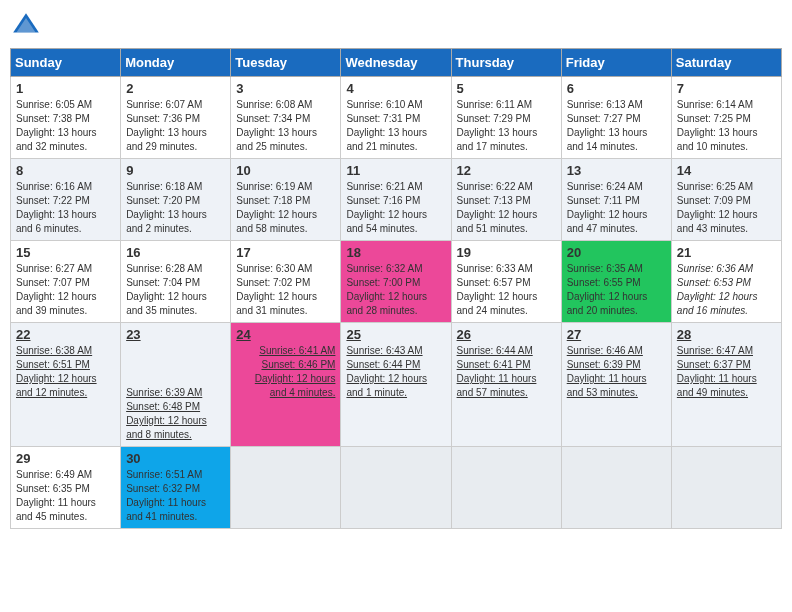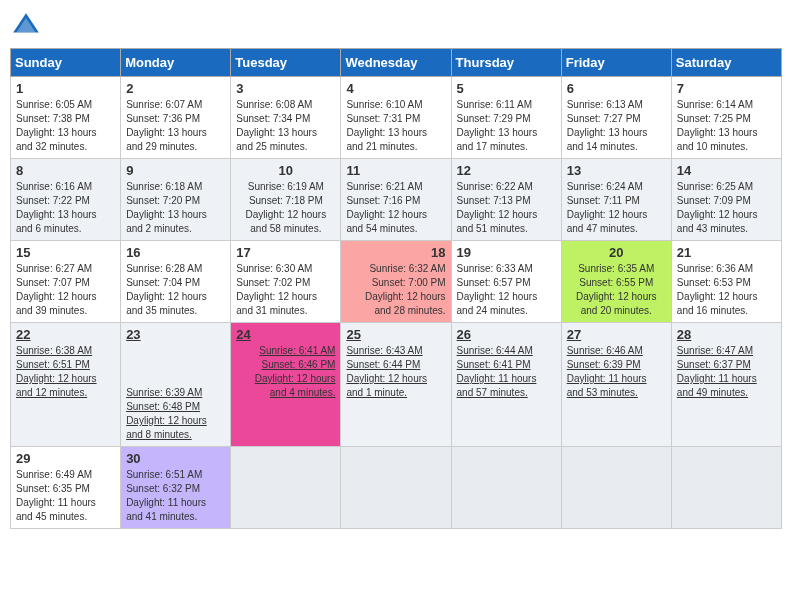--- a/index.html
+++ b/index.html
@@ -184,21 +184,21 @@
 Daylight: 13 hours
 and 6 minutes.</div>
         </td>
         <td style="background: rgb(238, 242, 247);">
           <span class="day-number">9</span>
           <div class="day-info" style="white-space: pre-line;">Sunrise: 6:18 AM
 Sunset: 7:20 PM
 Daylight: 13 hours
 and 2 minutes.</div>
         </td>
-        <td style="background: rgb(238, 242, 247); text-align: center;">
+        <td style="background: rgb(238, 242, 247);">
           <span class="day-number">10</span>
           <div class="day-info" style="white-space: pre-line;">Sunrise: 6:19 AM
 Sunset: 7:18 PM
 Daylight: 12 hours
 and 58 minutes.</div>
         </td>
         <td style="background: rgb(238, 242, 247);">
           <span class="day-number">11</span>
           <div class="day-info" style="white-space: pre-line;">Sunrise: 6:21 AM
 Sunset: 7:16 PM
@@ -242,44 +242,44 @@
 Daylight: 12 hours
 and 35 minutes.</div>
         </td>
         <td style="background: rgb(255, 255, 255);">
           <span class="day-number">17</span>
           <div class="day-info" style="white-space: pre-line;">Sunrise: 6:30 AM
 Sunset: 7:02 PM
 Daylight: 12 hours
 and 31 minutes.</div>
         </td>
-        <td style="background: #fca5a5; text-align: right;">
+        <td style="background: #ec4899;">
           <span class="day-number">18</span>
           <div class="day-info" style="white-space: pre-line;">Sunrise: 6:32 AM
 Sunset: 7:00 PM
 Daylight: 12 hours
 and 28 minutes.</div>
         </td>
         <td style="background: rgb(255, 255, 255);">
           <span class="day-number">19</span>
           <div class="day-info" style="white-space: pre-line;">Sunrise: 6:33 AM
 Sunset: 6:57 PM
 Daylight: 12 hours
 and 24 minutes.</div>
         </td>
-        <td style="background: #bef264; text-align: center;">
+        <td style="background: #22c55e;">
           <span class="day-number">20</span>
           <div class="day-info" style="white-space: pre-line;">Sunrise: 6:35 AM
 Sunset: 6:55 PM
 Daylight: 12 hours
 and 20 minutes.</div>
         </td>
         <td style="background: rgb(255, 255, 255);">
           <span class="day-number">21</span>
-          <div class="day-info" style="white-space: pre-line;">Sunrise: 6:36 AM
+          <div class="day-info" style="white-space: pre-line; font-style: italic;">Sunrise: 6:36 AM
 Sunset: 6:53 PM
 Daylight: 12 hours
 and 16 minutes.</div>
         </td>
       </tr>
       <tr class="row-4">
         <td style="background: rgb(238, 242, 247);">
           <span class="day-number">22</span>
           <div class="day-info" style="white-space: pre-line;">Sunrise: 6:38 AM
 Sunset: 6:51 PM
@@ -330,21 +330,21 @@
         </td>
       </tr>
       <tr class="row-5">
         <td style="background: rgb(255, 255, 255);">
           <span class="day-number">29</span>
           <div class="day-info" style="white-space: pre-line;">Sunrise: 6:49 AM
 Sunset: 6:35 PM
 Daylight: 11 hours
 and 45 minutes.</div>
         </td>
-        <td style="background: #c4b5fd;">
+        <td style="background: #0ea5e9;">
           <span class="day-number">30</span>
           <div class="day-info" style="white-space: pre-line;">Sunrise: 6:51 AM
 Sunset: 6:32 PM
 Daylight: 11 hours
 and 41 minutes.</div>
         </td>
         <td style="background: rgb(232, 236, 240);"></td>
         <td style="background: rgb(232, 236, 240);"></td>
         <td style="background: rgb(232, 236, 240);"></td>
         <td style="background: rgb(232, 236, 240);"></td>

